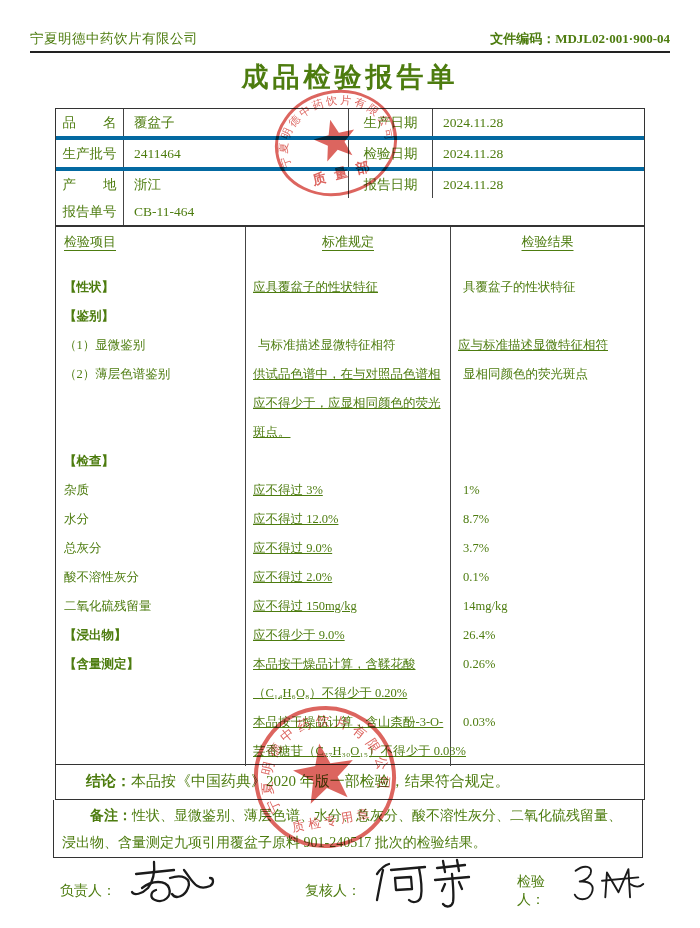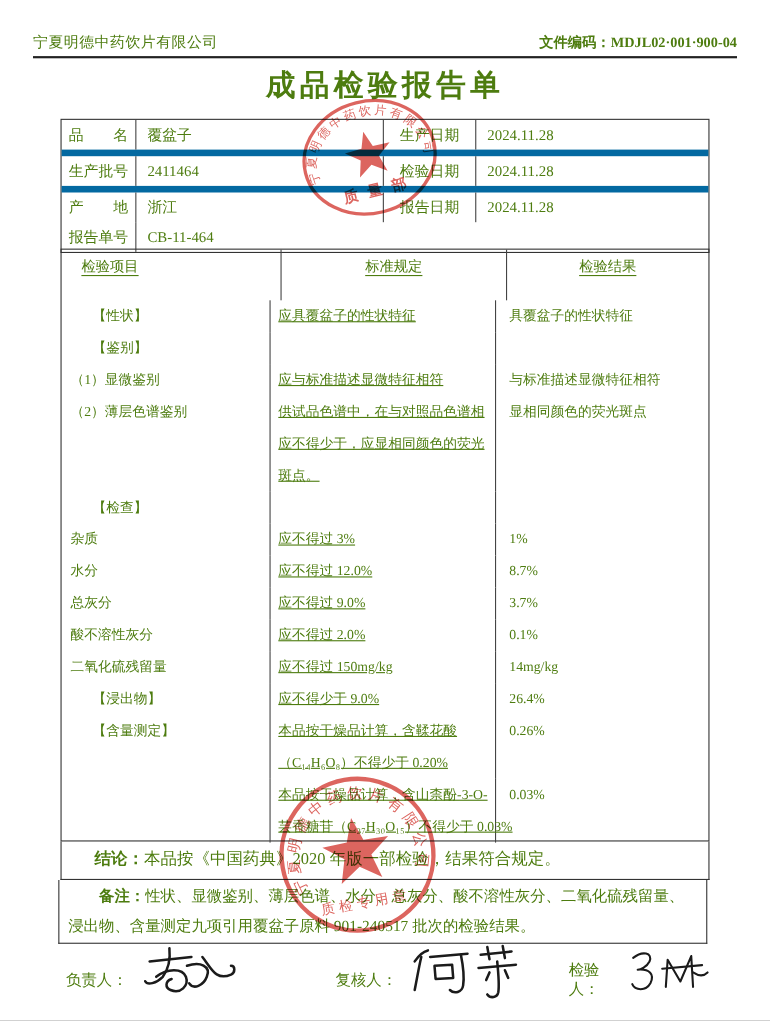--- a/index.html
+++ b/index.html
@@ -9,43 +9,43 @@
     overflow:hidden;margin:0 auto;
   }
   
   .hdr-company{position:absolute;left:30px;top:30px;font-size:13.5px;letter-spacing:.5px;}
   .hdr-code{position:absolute;right:30px;top:30px;font-size:13px;font-weight:600;}
   .hdr-line{position:absolute;left:30px;top:51px;width:640px;border-top:2px solid #222;}
   .title{position:absolute;left:0;top:59px;width:700px;text-align:center;
     font-size:27px;font-weight:bold;letter-spacing:4px;}
   
   .info-table{position:absolute;left:55px;top:108px;width:590px;border:1px solid #333;box-sizing:border-box;font-size:13.5px;}
-  .irow{display:grid;grid-template-columns:68px 225px 84px 1fr;height:27px;line-height:27px;border-bottom:6px solid #0369a1;}
+  .irow{display:grid;grid-template-columns:68px 225px 84px 1fr;height:27px;line-height:27px;border-bottom:4px solid #0369a1;}
   .irow:last-child{border-bottom:none;}
   .irow-report{display:grid;grid-template-columns:68px 1fr;height:27px;line-height:27px;}
   .ilabel{text-align:center;border-right:1px solid #444;overflow:hidden;}
   .ivalue{padding-left:10px;}
   .ivalue.b1{border-right:1px solid #444;}
   
   .main-table{position:absolute;left:55px;top:226px;width:590px;height:539px;
     border:1px solid #333;box-sizing:border-box;font-size:12.5px;}
-  .mhead{display:grid;grid-template-columns:190px 205px 1fr;height:46px;margin-left:10px;}
+  .mhead{display:grid;grid-template-columns:190px 205px 1fr;height:46px;}
   .mhead .hc{padding-top:6px;border-right:1px solid #444;}
   .mhead .hc:last-child{border-right:none;}
   .mhead span{text-decoration:underline;text-underline-offset:4px;font-size:13px;}
   .hc.h0{padding-left:8px;}
   .hc.h1,.hc.h2{text-align:center;}
   .trow{display:grid;grid-template-columns:190px 205px 1fr;}
   .tcell{border-right:1px solid #444;overflow:visible;}
   .tcell:last-child{border-right:none;}
   .tcell.c0{padding-left:8px;}
   .tcell.c1{padding-left:7px;text-decoration:underline;}
   .tcell.c2{padding-left:12px;}
   .tline{height:29px;line-height:29px;white-space:nowrap;}
-  .tline.bold{font-weight:normal;margin-left:20px;}
+  .tline.bold{font-weight:bold;}
   
   .concl{position:absolute;left:55px;top:765px;width:590px;height:35px;box-sizing:border-box;
     border-left:1px solid #333;border-right:1px solid #333;border-bottom:1px solid #333;
     font-size:15px;line-height:33px;padding-left:30px;}
   .concl b{font-weight:bold;margin-top:22px;}
   .remarks{position:absolute;left:53px;top:800px;width:590px;height:58px;box-sizing:border-box;
     border-left:1px solid #333;border-right:1px solid #333;border-bottom:1px solid #333;
     font-size:14px;line-height:27px;padding:2px 8px 0 8px;}
   .remarks p{margin:0;text-indent:2em;}
   .remarks b{font-weight:bold;}
@@ -119,25 +119,25 @@
           <div class="tcell c0">
             <div class="tline bold">【鉴别】</div>
           </div>
           <div class="tcell c1"></div>
           <div class="tcell c2"></div>
         </div>
         <div class="trow">
           <div class="tcell c0">
             <div class="tline">（1）显微鉴别</div>
           </div>
+          <div class="tcell c2">
+            <div class="tline">与标准描述显微特征相符</div>
+          </div>
           <div class="tcell c1">
             <div class="tline">应与标准描述显微特征相符</div>
-          </div>
-          <div class="tcell c2">
-            <div class="tline">与标准描述显微特征相符</div>
           </div>
         </div>
         <div class="trow">
           <div class="tcell c0">
             <div class="tline">（2）薄层色谱鉴别</div>
           </div>
           <div class="tcell c1">
             <div class="tline">供试品色谱中，在与对照品色谱相</div>
             <div class="tline">应不得少于，应显相同颜色的荧光</div>
             <div class="tline">斑点。</div>

